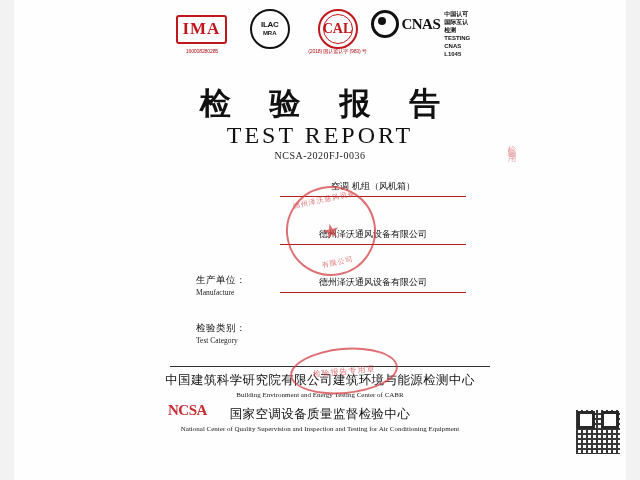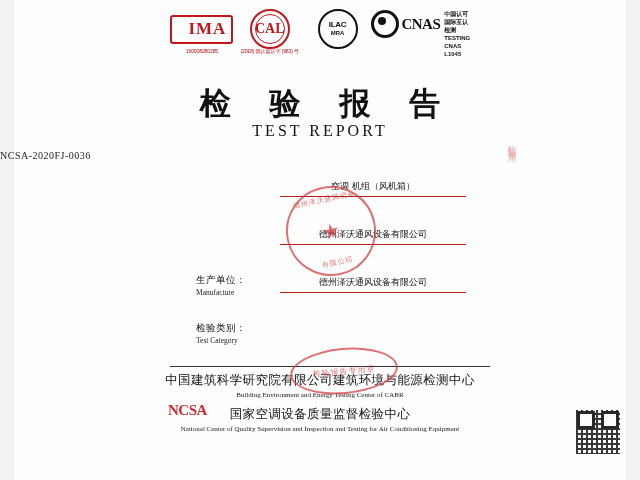--- a/index.html
+++ b/index.html
@@ -49,21 +49,21 @@
     color: #b3151a;
     letter-spacing: -0.2px;
     white-space: nowrap;
     font-family: "Liberation Sans", sans-serif;
   }
 
   .ma-box {
     display: inline-block;
     border: 2px solid #c0161c;
     border-radius: 3px;
-    padding: 2px 5px 3px 16px;
+    padding: 2px 5px 3px 4px;
     color: #c0161c;
     font-weight: bold;
     font-size: 17px;
     letter-spacing: 1px;
     font-family: "Liberation Serif", serif;
   }
 
   .cal-circle {
     width: 36px;
     height: 36px;
@@ -149,30 +149,30 @@
     text-indent: 14px;
     color: #111;
     font-family: "DejaVu Sans", sans-serif;
     font-weight: bold;
   }
   .title-en {
     position: absolute;
     top: 122px;
     left: 0; right: 0;
     text-align: center;
-    font-size: 16px;
+    font-size: 24px;
     letter-spacing: 3px;
     color: #111;
     font-family: "Liberation Serif", serif;
   }
   .report-no {
     position: absolute;
     top: 150px;
     left: 0; right: 0;
-    text-align: left;
+    text-align: center;
     font-size: 10px;
     letter-spacing: 0.5px;
     color: #222;
     font-family: "Liberation Serif", serif;
   }
 
   
   .fields {
     position: absolute;
     left: 196px;
@@ -372,33 +372,33 @@
 
     <div class="mark">
       <div class="mark-badge">
         <span class="ma-box">IMA</span>
       </div>
       <div class="mark-caption">160008280285</div>
     </div>
 
     <div class="mark">
       <div class="mark-badge">
-        <span class="cal-circle">CAL</span>
-      </div>
-      <div class="mark-caption">(2018) 国认监认字 (983) 号</div>
-    </div>
-
-    <div class="mark">
-      <div class="mark-badge">
         <span class="ilac-circle">
           <span class="big">ILAC</span>
           <span>MRA</span>
         </span>
       </div>
       <div class="mark-caption"></div>
+    </div>
+
+    <div class="mark">
+      <div class="mark-badge">
+        <span class="cal-circle">CAL</span>
+      </div>
+      <div class="mark-caption">(2018) 国认监认字 (983) 号</div>
     </div>
 
     <div class="mark" style="width:110px; display:flex; align-items:flex-start; gap:4px;">
       <div class="cnas-wrap">
         <span class="cnas-dot"></span>
         <span class="cnas-text">CNAS</span>
       </div>
       <div class="cnas-right">
         <div>中国认可</div>
         <div>国际互认</div>

